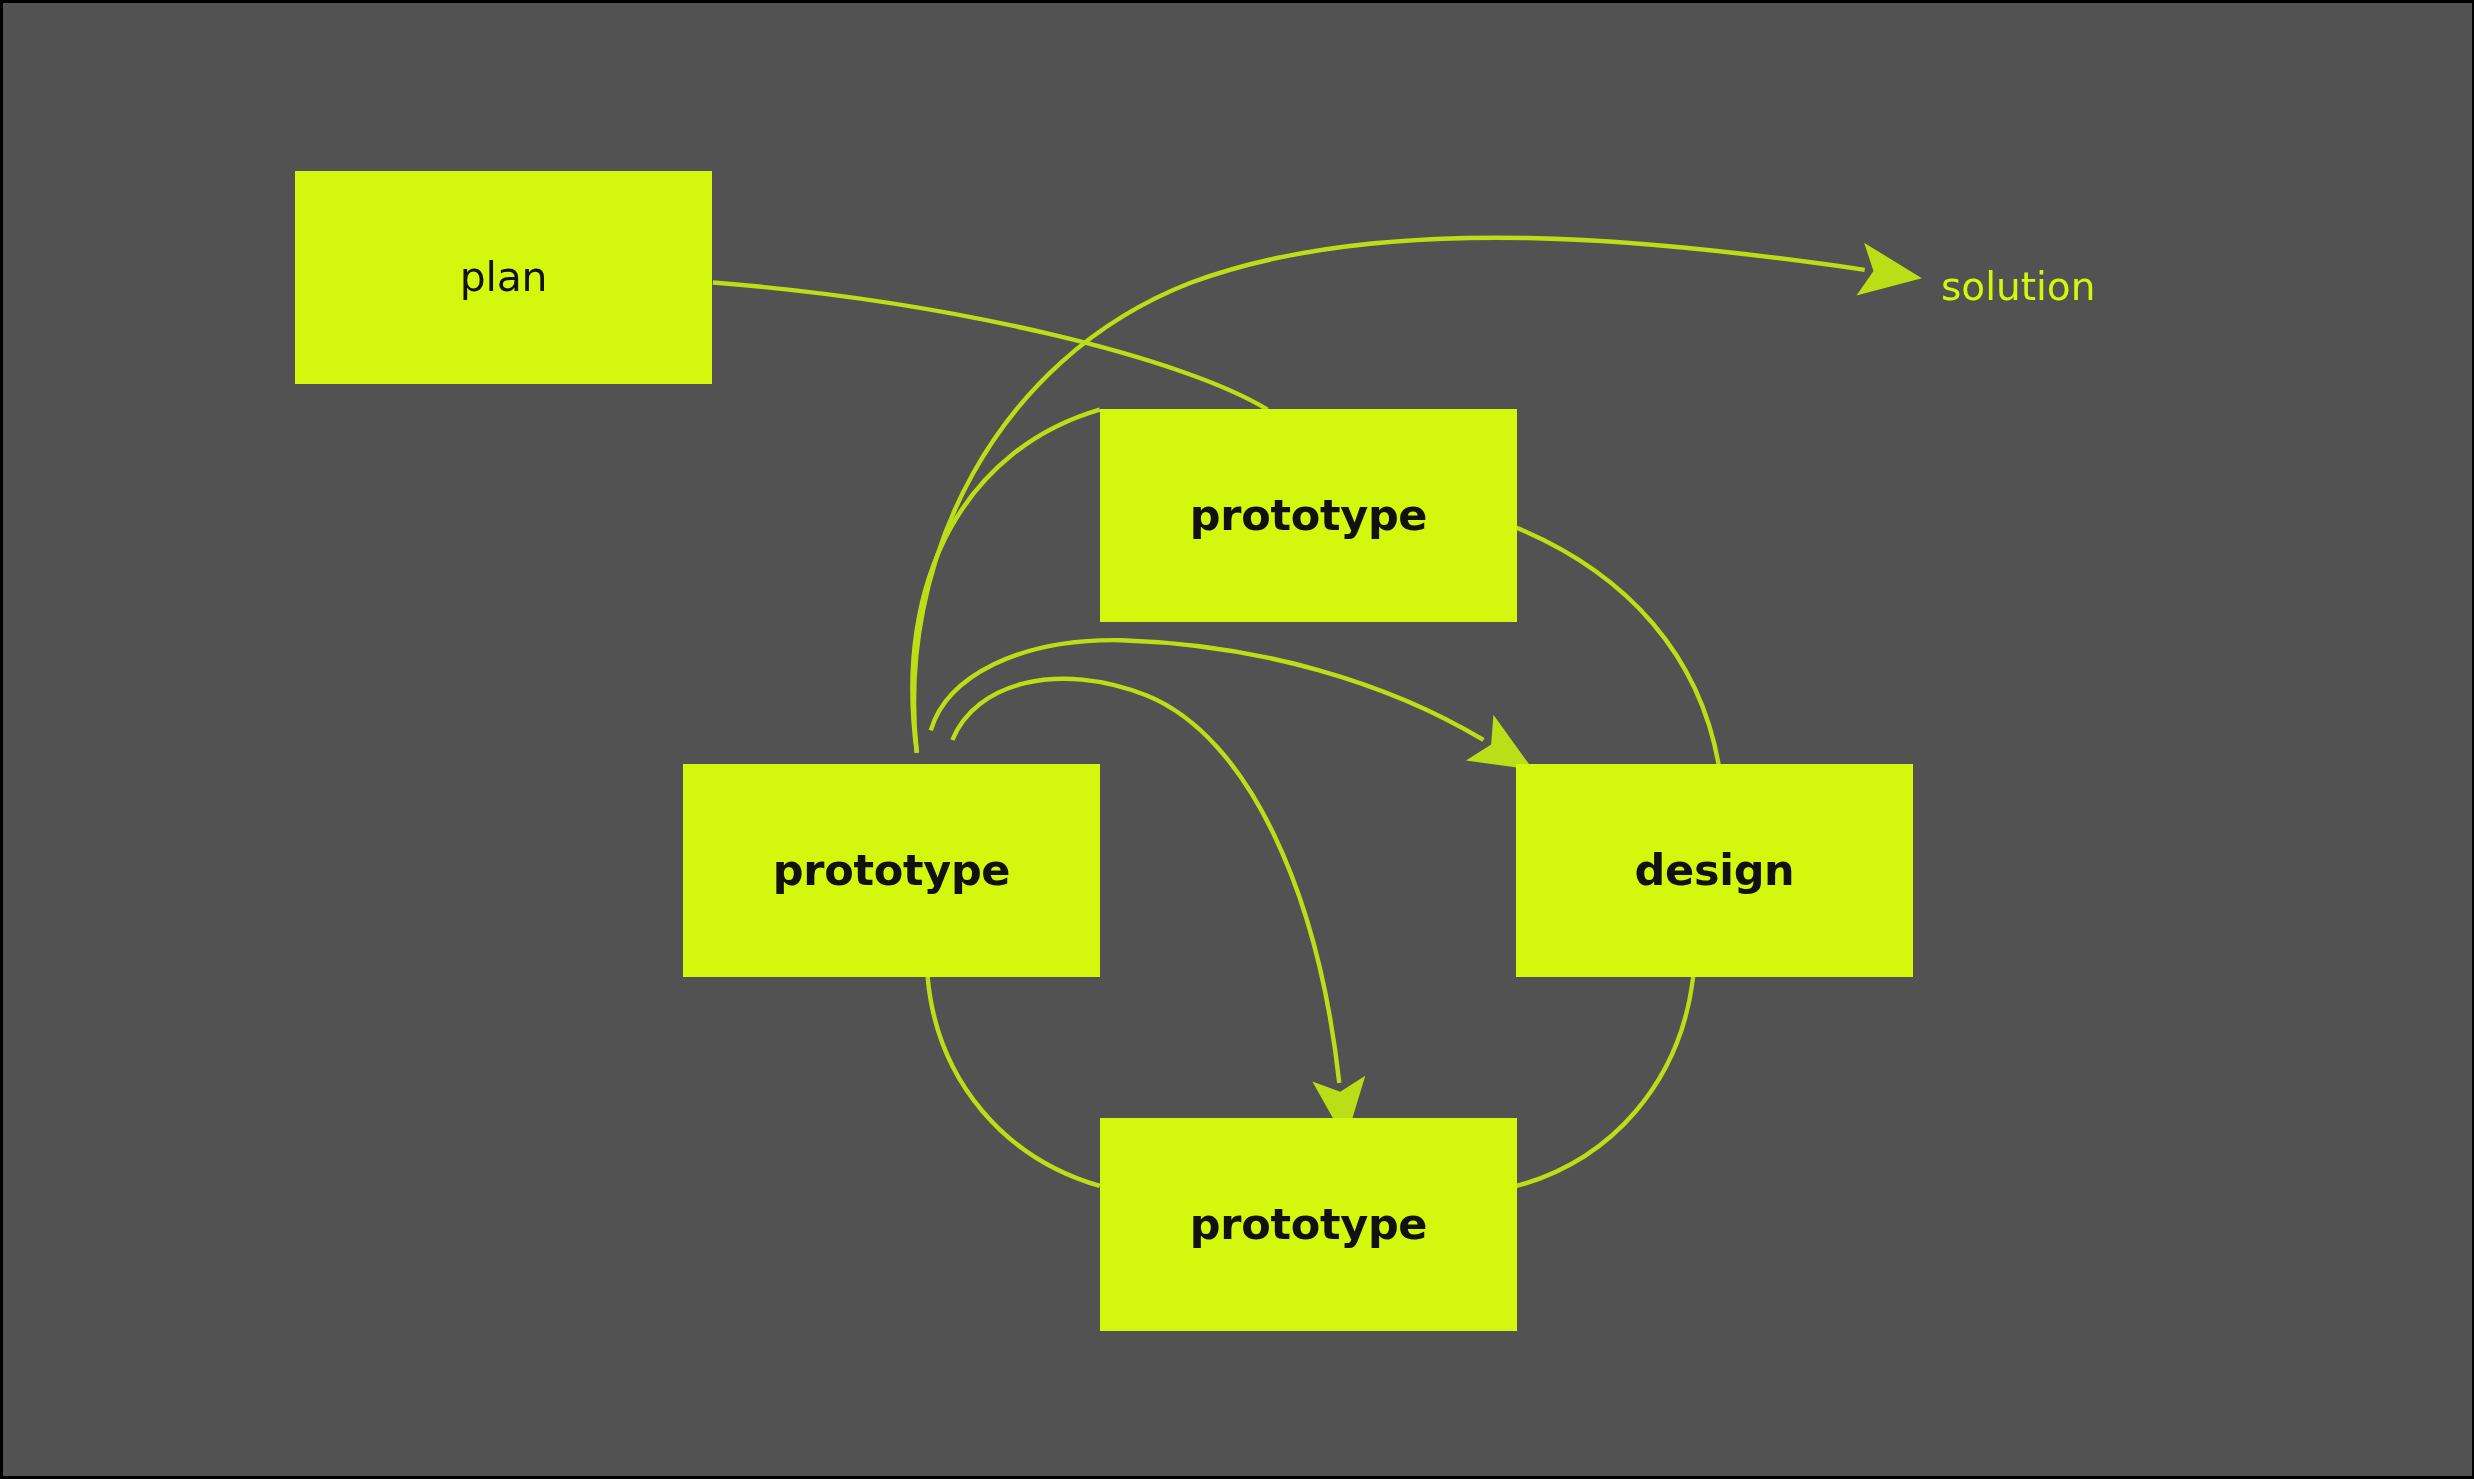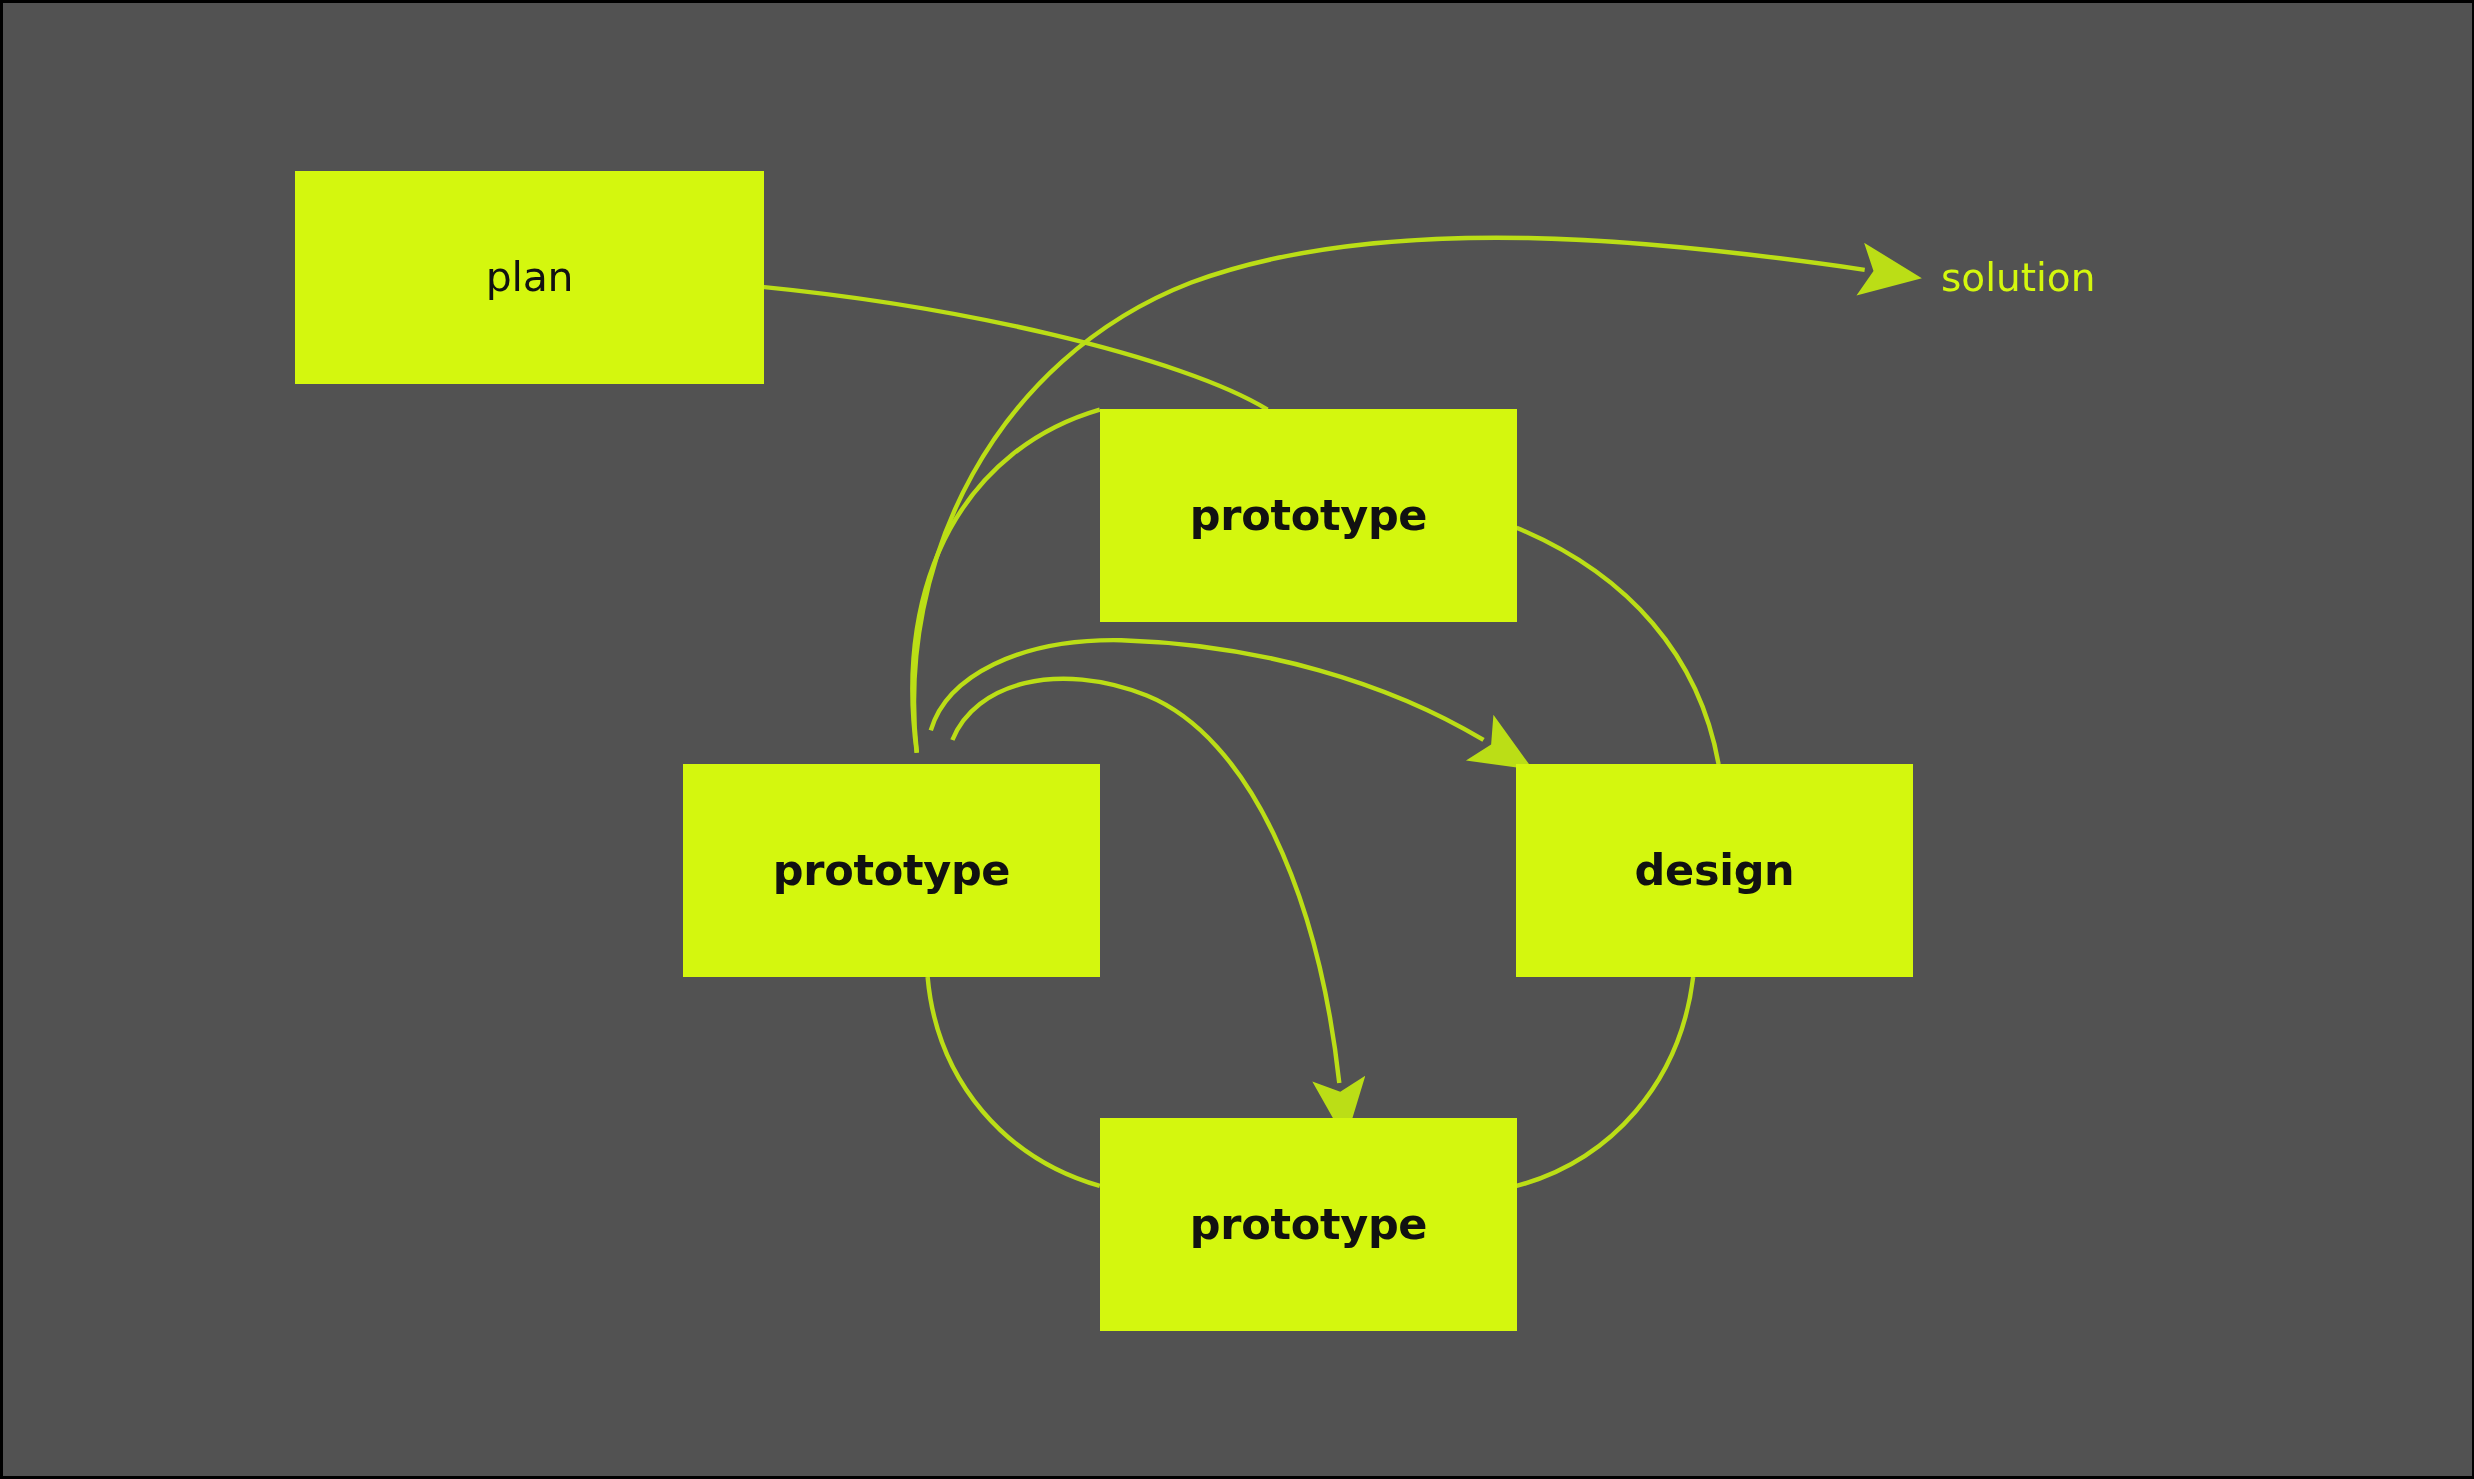--- a/index.html
+++ b/index.html
@@ -50,26 +50,26 @@
   .edge-label {
     position: absolute;
     color: #D4F70E;
     font-family: "DejaVu Sans", "Liberation Sans", sans-serif;
     font-weight: normal;
     font-size: 39px;
     line-height: 1;
     white-space: nowrap;
   }
   
-  #node-plan       { left: 292px;  top: 168px;  width: 469px; height: 213px; }
+  #node-plan       { left: 292px;  top: 168px;  width: 417px; height: 213px; }
   #node-analysis   { left: 1097px; top: 406px;  width: 417px; height: 213px; }
   #node-prototype1 { left: 680px; top: 761px; width: 417px; height: 213px; }
   #node-design     { left: 1513px; top: 761px; width: 397px; height: 213px; }
   #node-prototype2 { left: 1097px; top: 1115px; width: 417px; height: 213px; }
-  #label-solution  { left: 1938px; top: 255px; }
+  #label-solution  { left: 1938px; top: 264px; }
 </style>
 </head>
 <body>
 
 <div id="stage">
 
   <svg id="edges" viewBox="0 0 3895 2328" xmlns="http://www.w3.org/2000/svg">
     <defs>
       <marker id="ah" markerWidth="26" markerHeight="26" refX="1" refY="6" orient="auto" markerUnits="strokeWidth">
         <path d="M0,0 L14,6 L0,12 L3,6 Z" fill="#BBDE16"></path>

